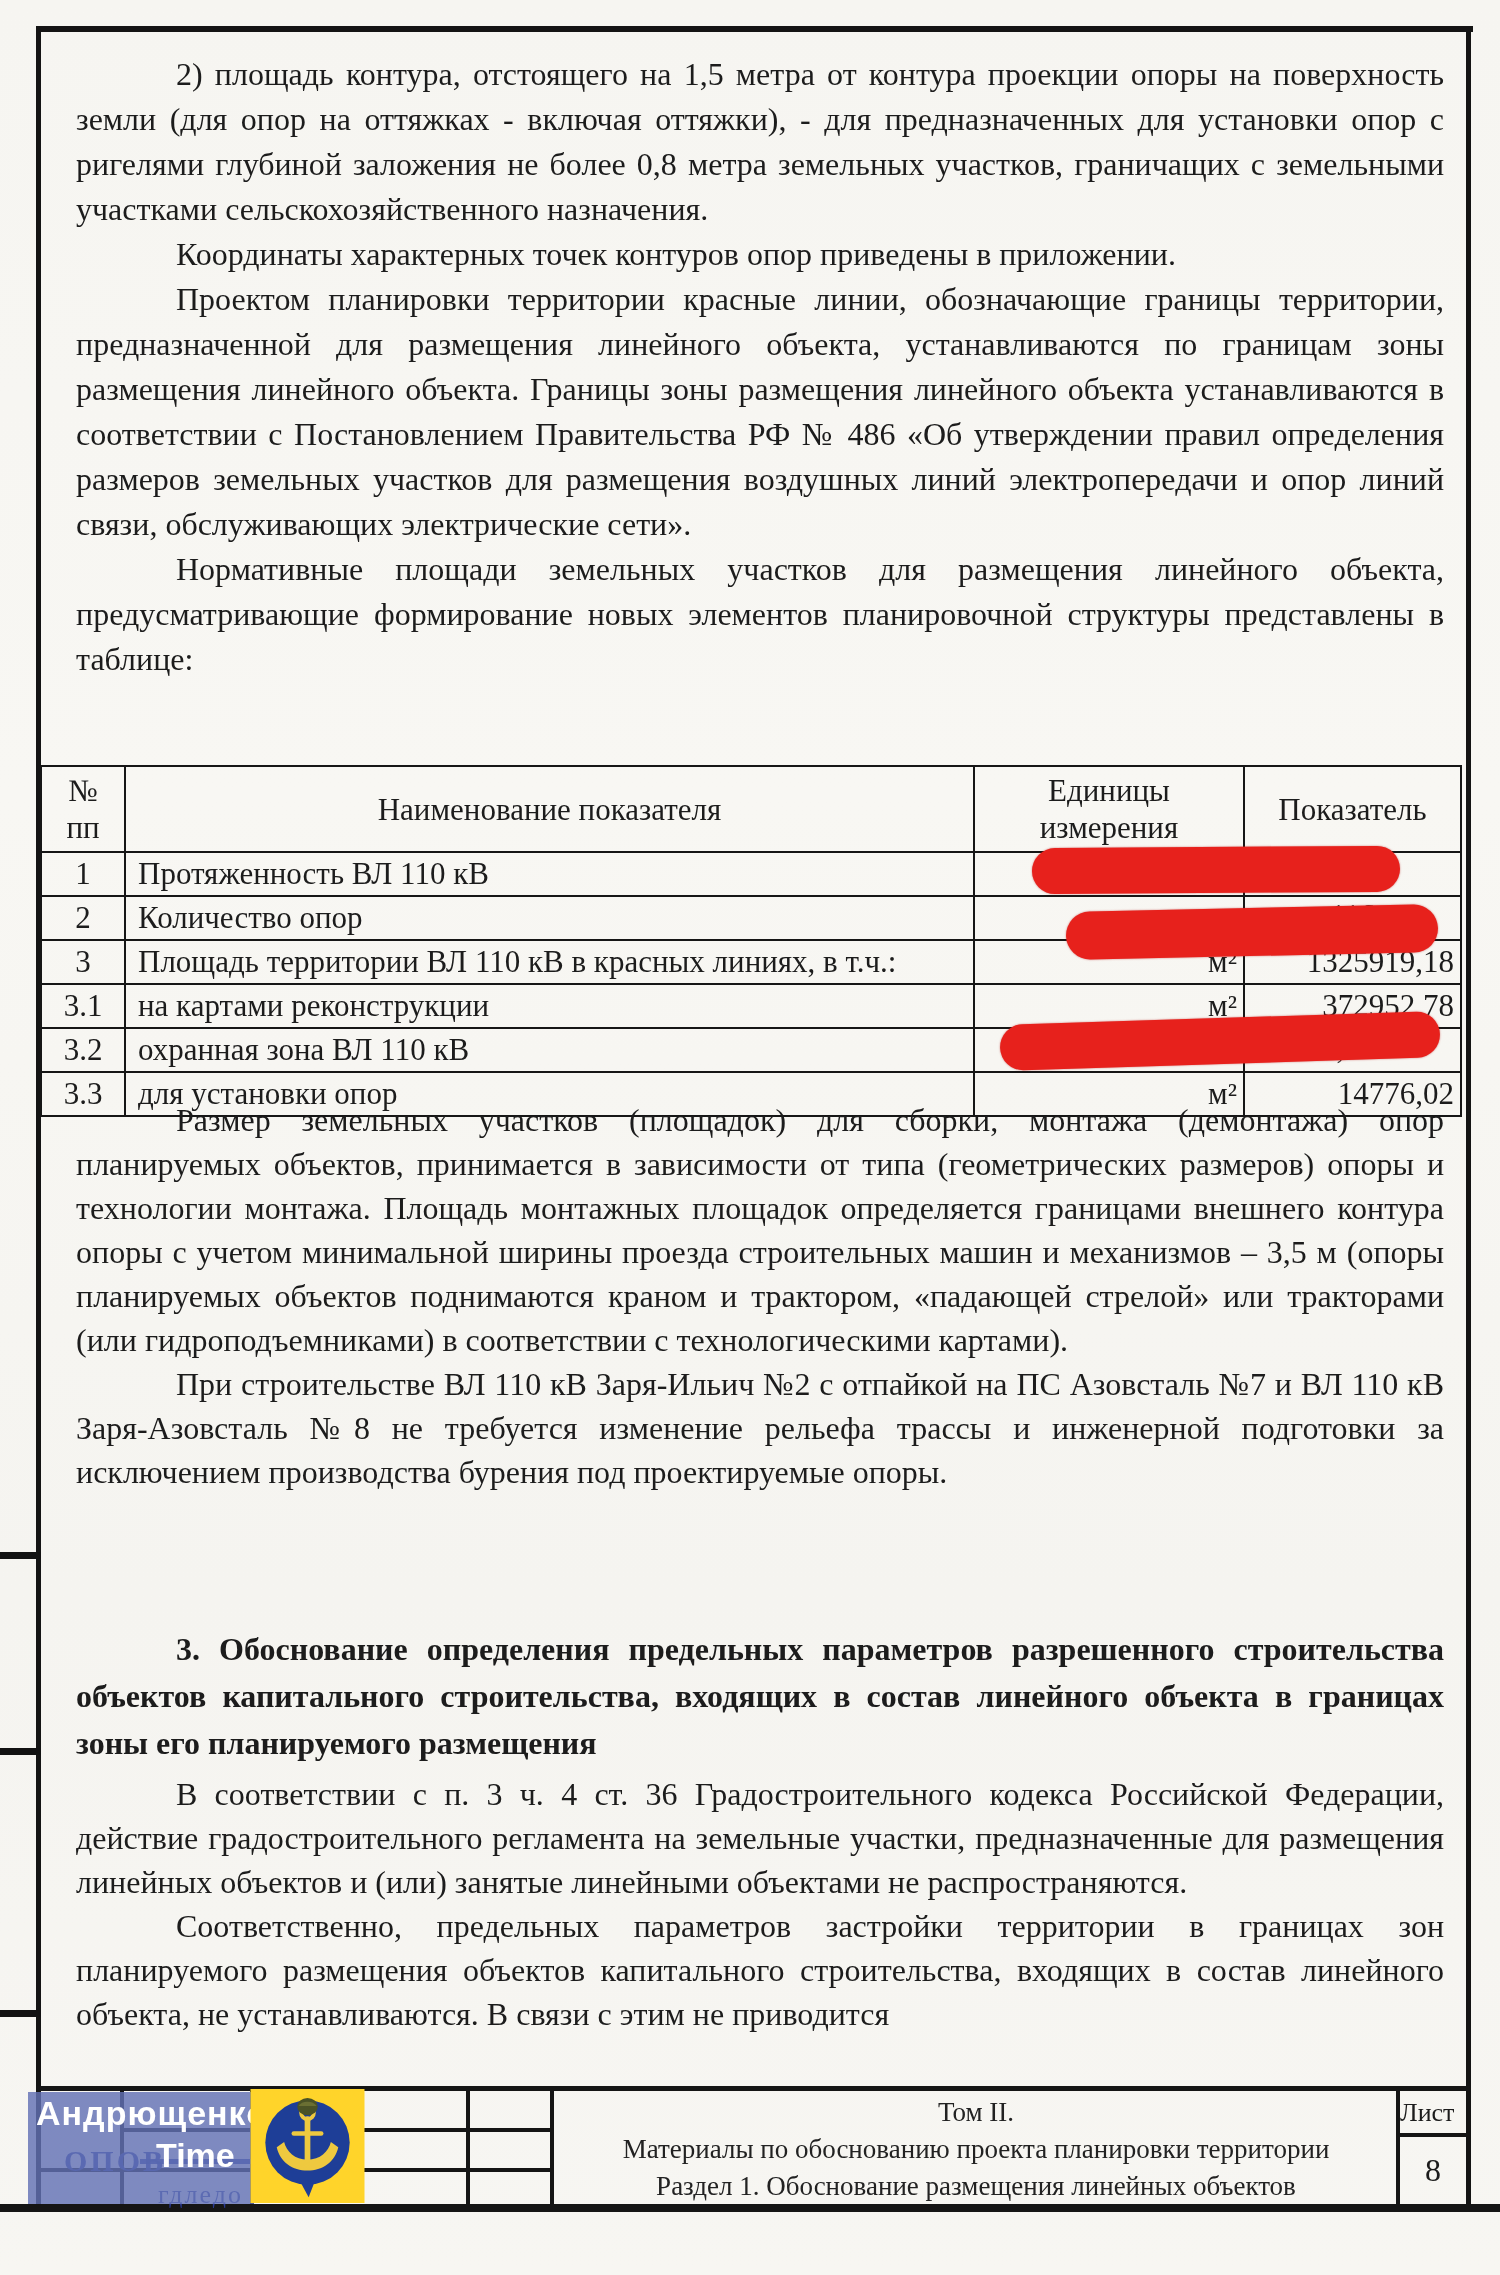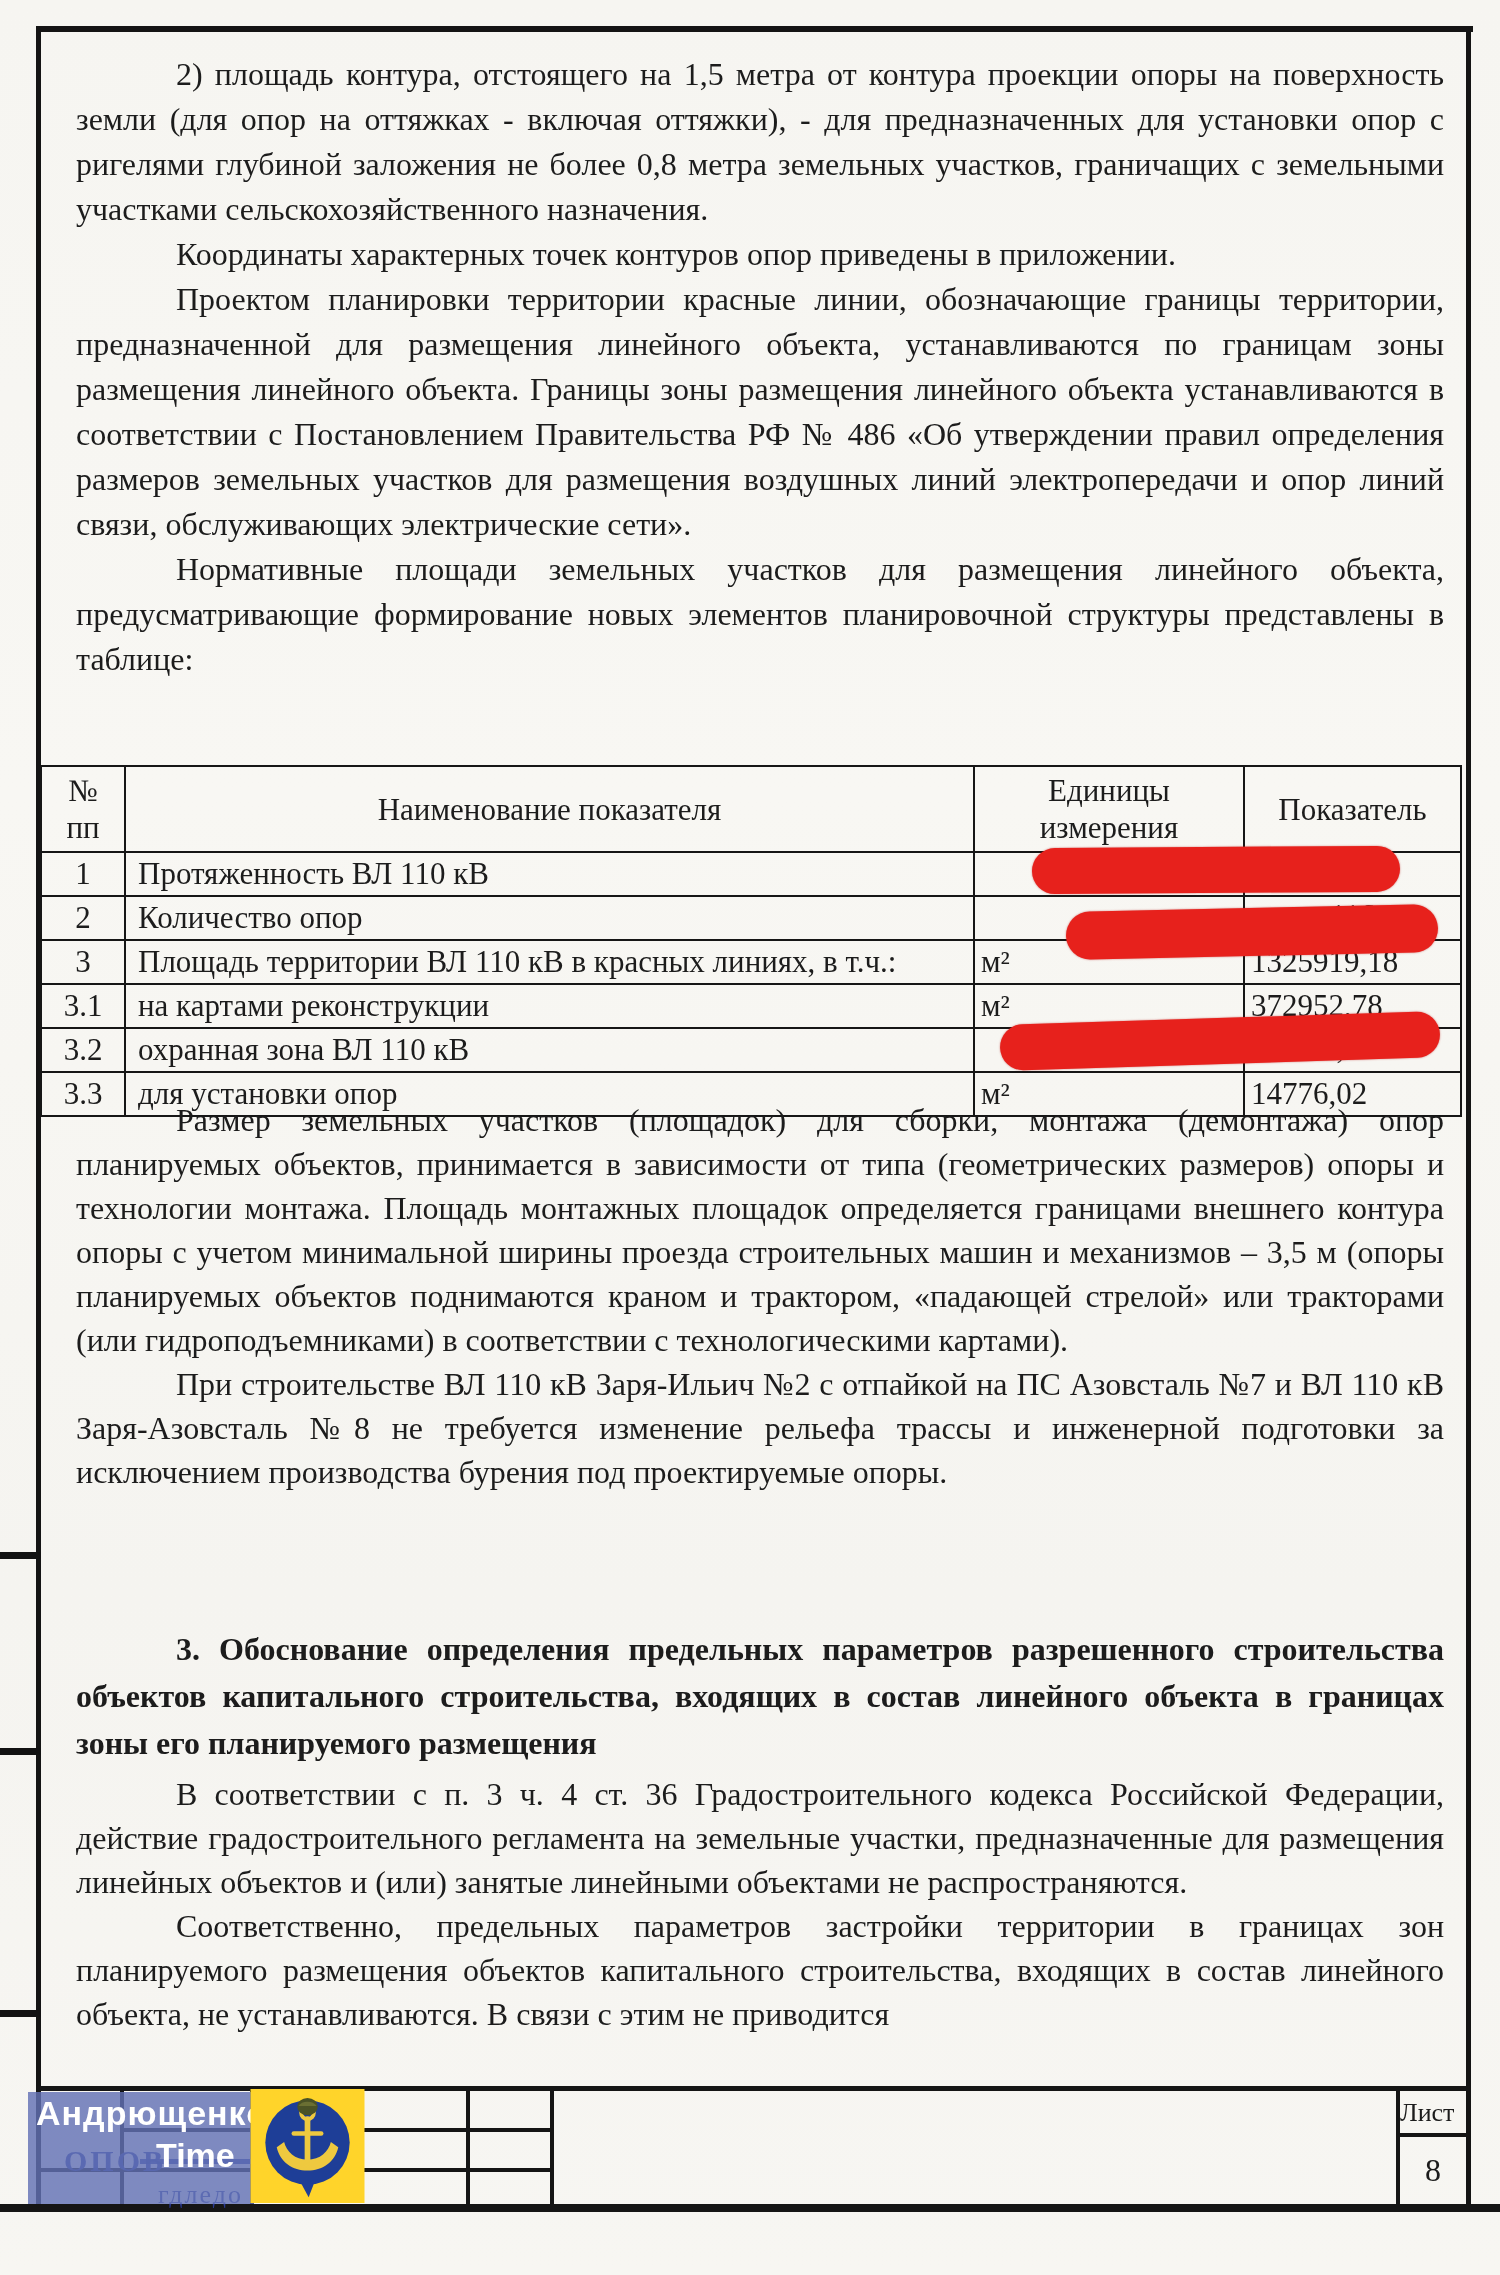--- a/index.html
+++ b/index.html
@@ -16,21 +16,21 @@
   .h3block{position:absolute;left:76px;width:1368px;font-size:32px;line-height:47px;font-weight:bold;text-align:justify;overflow:hidden;margin-top:38px;}
   .h3block p{margin:0;text-indent:100px;}
   
   table.spec{position:absolute;left:40px;top:765px;width:1420px;border-collapse:collapse;table-layout:fixed;font-size:31px;background:transparent;}
   table.spec th,table.spec td{border:2px solid #161616;padding:0 6px;overflow:hidden;}
   table.spec th{font-weight:normal;text-align:center;height:84px;line-height:37px;}
   table.spec td{height:42px;}
   .th-num{white-space:pre-line;}
   .c-num{text-align:center;}
   .c-name{text-align:left;padding-left:12px !important;}
-  .c-units,.c-value{text-align:left;}
+  .c-units,.c-value{text-align:right;}
   
   .redact{position:absolute;background:#e7211c;border-radius:26px;box-shadow:0 0 2px rgba(180,20,20,.6);}
   .peek{position:absolute;font-size:31px;color:#2a2a2a;}
   
   .tick{position:absolute;left:0;width:41px;height:7px;background:#121212;}
   
   .fline{position:absolute;background:#151515;}
   .footer-center{position:absolute;left:560px;top:2094px;width:832px;text-align:center;font-size:27px;line-height:37px;color:#222;}
   .sheet-label{position:absolute;left:1400px;top:2098px;width:57px;text-align:left;font-size:26px;}
   .sheet-num{position:absolute;left:1400px;top:2152px;width:66px;text-align:center;font-size:32px;}
@@ -143,20 +143,25 @@
   <div class="fline" style="left:0;top:2204px;width:1500px;height:8px;"></div>
   <div class="fline" style="left:120px;top:2086px;width:4px;height:120px;"></div>
   <div class="fline" style="left:250px;top:2086px;width:4px;height:120px;"></div>
   <div class="fline" style="left:466px;top:2086px;width:4px;height:120px;"></div>
   <div class="fline" style="left:550px;top:2086px;width:4px;height:120px;"></div>
   <div class="fline" style="left:1396px;top:2086px;width:4px;height:120px;"></div>
   <div class="fline" style="left:120px;top:2128px;width:434px;height:4px;"></div>
   <div class="fline" style="left:41px;top:2168px;width:513px;height:4px;"></div>
   <div class="fline" style="left:1396px;top:2133px;width:74px;height:4px;"></div>
 
+  <div class="footer-center">
+    <div>Том II.</div>
+    <div>Материалы по обоснованию проекта планировки территории</div>
+    <div>Раздел 1. Обоснование размещения линейных объектов</div>
+  </div>
   <div class="sheet-label">Лист</div>
   <div class="sheet-num">8</div>
 
   <div class="stamp1">ОПОВ</div>
   <div class="stampline"></div>
   <div class="stamp2">гдледо</div>
 
   <div class="wm">
     <div class="l1">Андрющенко</div>
     <div class="l2">Time</div>

